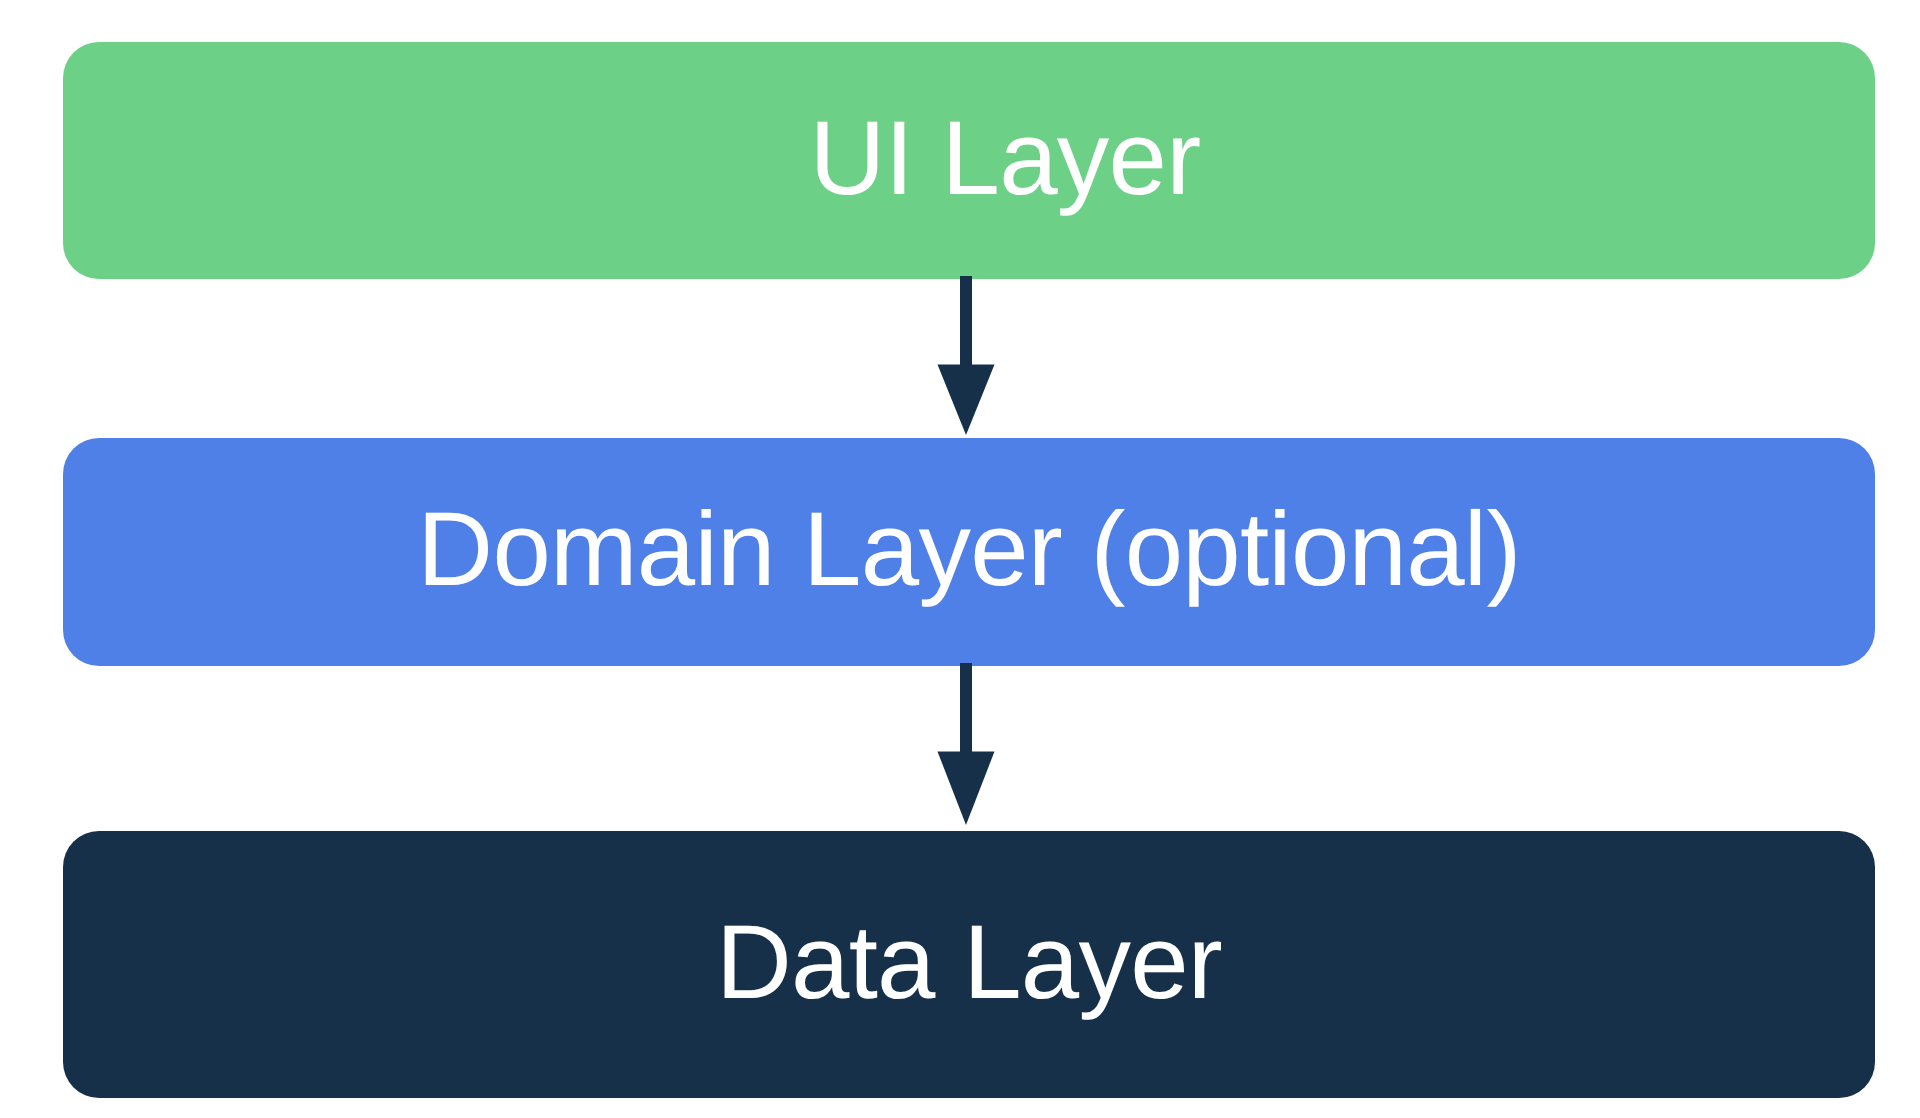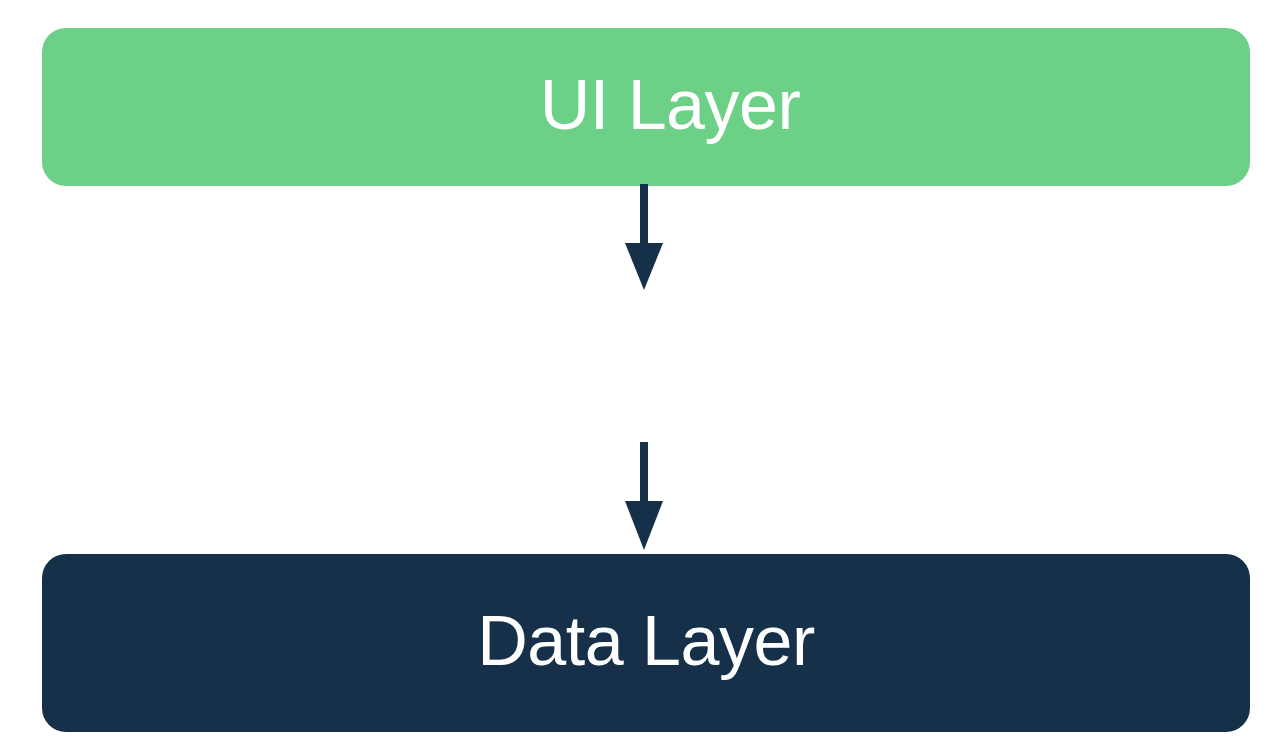--- a/index.html
+++ b/index.html
@@ -85,20 +85,23 @@
     <span class="layer-label">UI Layer</span>
   </div>
 
   <div class="connector" id="connector-ui-domain">
     <svg viewBox="0 0 1280 108" preserveAspectRatio="none">
       <rect x="640" y="0" width="8" height="61" fill="#17304A"></rect>
       <polygon points="625,59 663,59 644,106" fill="#17304A"></polygon>
     </svg>
   </div>
 
+  <div class="layer-box" id="box-domain">
+    <span class="layer-label">Domain Layer (optional)</span>
+  </div>
 
   <div class="connector" id="connector-domain-data">
     <svg viewBox="0 0 1280 114" preserveAspectRatio="none">
       <rect x="640" y="0" width="8" height="61" fill="#17304A"></rect>
       <polygon points="625,59 663,59 644,108" fill="#17304A"></polygon>
     </svg>
   </div>
 
   <div class="layer-box" id="box-data">
     <span class="layer-label">Data Layer</span>

